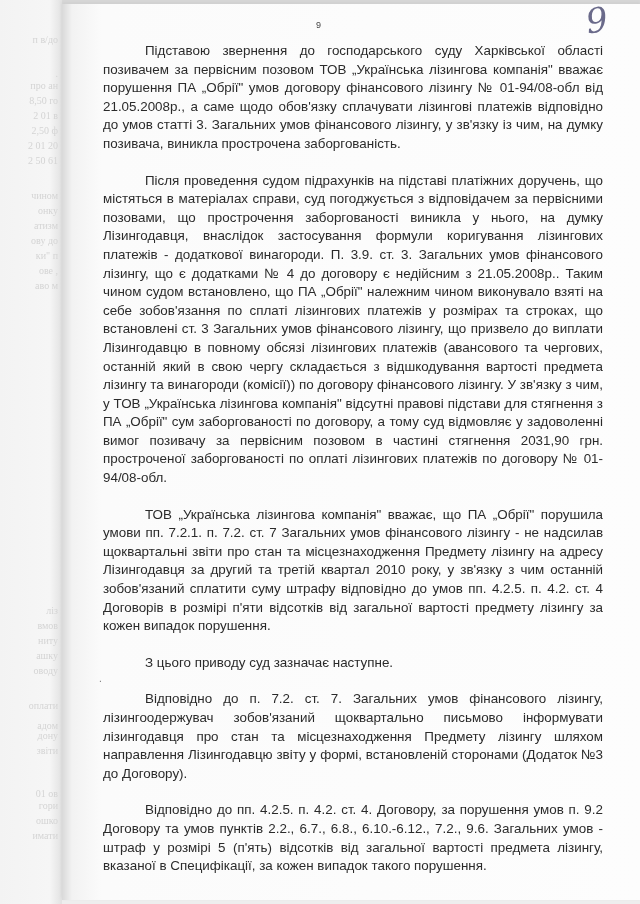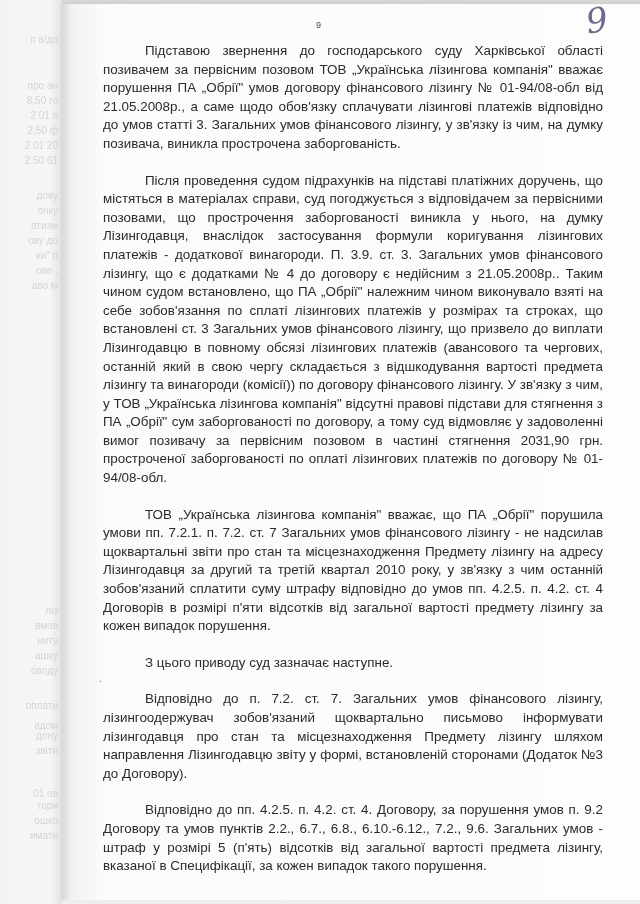--- a/index.html
+++ b/index.html
@@ -5,21 +5,21 @@
   html, body { margin: 0; padding: 0; }
   body {
     width: 640px; height: 904px; overflow: hidden; position: relative;
     background: #eeeeee;
     font-family: "Liberation Sans", sans-serif;
   }
   .back-edge {
     position: absolute; left: 0; top: 0; width: 62px; height: 904px;
     background: linear-gradient(to right, #f3f3f3, #f6f6f6 80%, #e2e2e2);
   }
-  .bleed { position: absolute; left: 0; top: 0; width: 62px; height: 904px; overflow: hidden; }
+  .bleed { position: absolute; left: 0; top: 0; width: 62px; height: 904px; overflow: hidden; font-family: Liberation Serif, serif; }
   .bleed span {
     position: absolute; right: 4px; font-size: 10px; color: #d4d4d4; white-space: nowrap;
   }
   .page {
     position: absolute; left: 62px; top: 4px; width: 578px; height: 896px;
     background: linear-gradient(to right, #d9d9d9 0px, #f2f2f2 10px, #fbfbfb 40px, #fdfdfd 100%);
     box-shadow: 0 -2px 3px #cfcfcf;
   }
   .page-top-shade { position:absolute; left:62px; top:0; width:578px; height:6px; background:#d8d8d8; }
   .page-number {
@@ -43,21 +43,21 @@
 <div class="back-edge"></div>
 <div class="bleed">
   <span style="top:34px">п в/до</span>
   <span style="top:68px">.</span>
   <span style="top:80px">про ан</span>
   <span style="top:95px">8,50 го</span>
   <span style="top:110px">2 01 в</span>
   <span style="top:125px">2,50 ф</span>
   <span style="top:140px">2 01 20</span>
   <span style="top:155px">2 50 61</span>
-  <span style="top:190px">дову</span>
+  <span style="top:190px">чином</span>
   <span style="top:205px">онку</span>
   <span style="top:220px">атизм</span>
   <span style="top:235px">ову до</span>
   <span style="top:250px">ки" п</span>
   <span style="top:265px">ове ,</span>
   <span style="top:280px">аво м</span>
   <span style="top:605px">ліз</span>
   <span style="top:620px">вмов</span>
   <span style="top:635px">ниту</span>
   <span style="top:650px">ашку</span>

